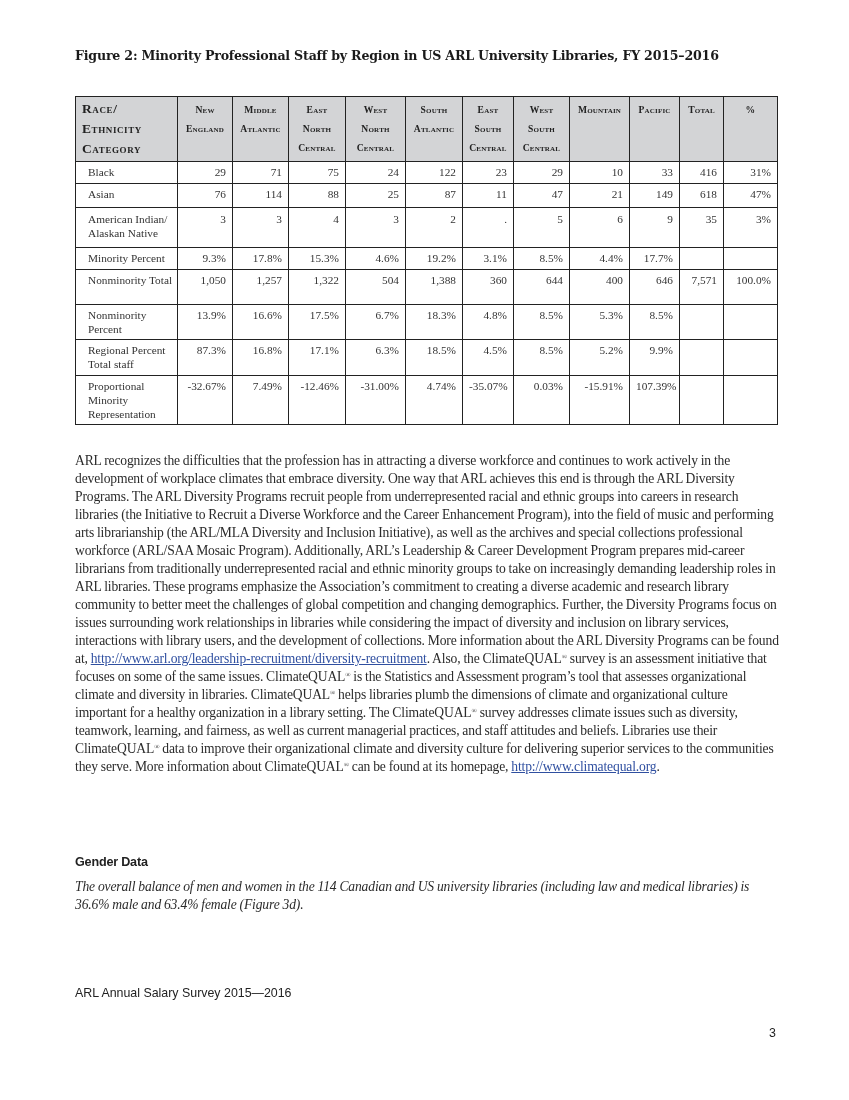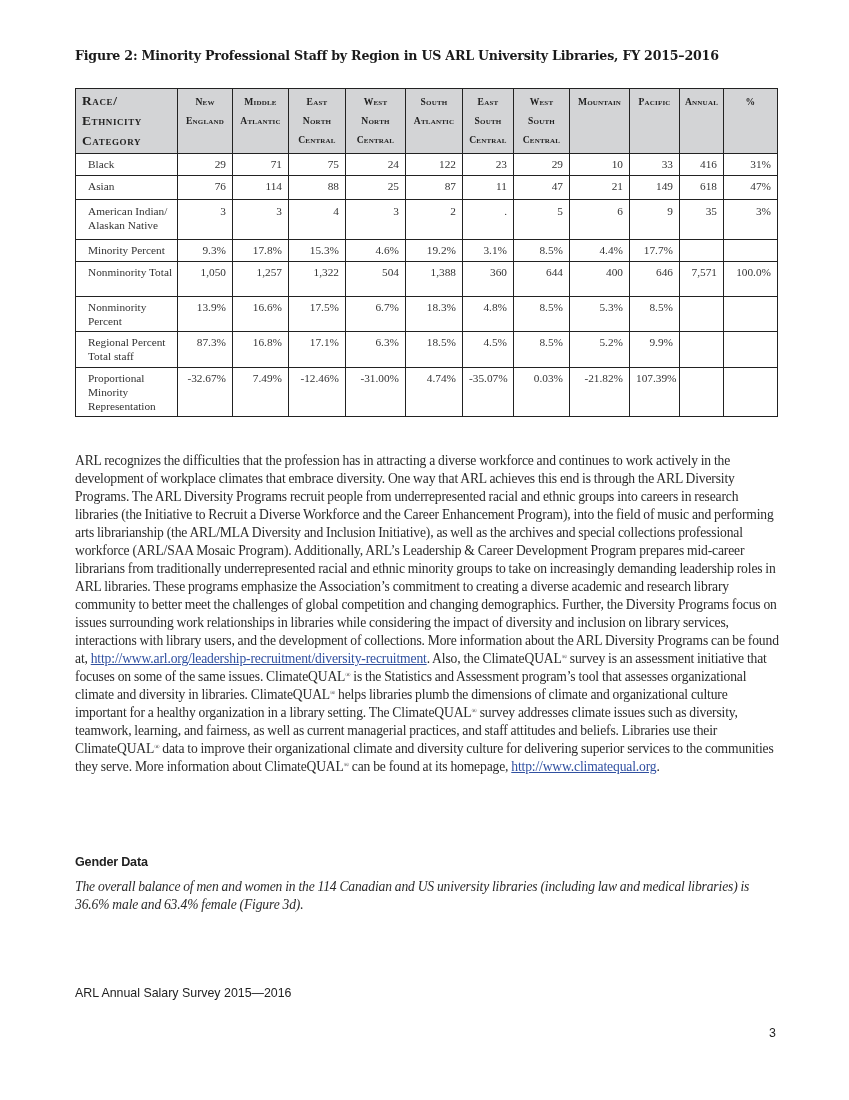--- a/index.html
+++ b/index.html
@@ -3,21 +3,21 @@
 <meta charset="utf-8">
 <style>
   html, body { margin: 0; padding: 0; background: #ffffff; }
   body { width: 849px; height: 1100px; position: relative; overflow: hidden; color: #2b2b2b; }
   .fig-title {
     position: absolute; left: 75px; top: 48px;
     font-family: "DejaVu Serif", serif; font-weight: bold; font-size: 12.6px; color: #1a1a1a;
     letter-spacing: -0.2px; white-space: nowrap;
   }
   table.data {
-    position: absolute; left: 75px; top: 88px; width: 702px;
+    position: absolute; left: 75px; top: 96px; width: 702px;
     border-collapse: collapse; table-layout: fixed;
     font-family: "Liberation Serif", serif; font-size: 11.3px; color: #333;
   }
   table.data th, table.data td { border: 1px solid #222; }
   table.data th {
     background: #d3d4d6; vertical-align: top; padding: 3px 2px 2px 2px;
     font-family: "Liberation Serif", serif; font-weight: bold; color: #222;
     font-variant: small-caps; font-size: 9.6px; line-height: 19px; text-align: center;
     letter-spacing: 0.2px;
   }
@@ -119,21 +119,21 @@
           <div>South</div>
           <div>Central</div>
         </th>
         <th>
           <div>Mountain</div>
         </th>
         <th>
           <div>Pacific</div>
         </th>
         <th>
-          <div>Annual</div>
+          <div>Total</div>
         </th>
         <th>
           <div>%</div>
         </th>
       </tr>
   </thead>
   <tbody id="tbody">
       <tr class="r-black">
         <td class="label">Black</td>
         <td>29</td>
@@ -234,21 +234,21 @@
       </tr>
       <tr class="r-prop">
         <td class="label">Proportional Minority Representation</td>
         <td>-32.67%</td>
         <td>7.49%</td>
         <td>-12.46%</td>
         <td>-31.00%</td>
         <td>4.74%</td>
         <td>-35.07%</td>
         <td>0.03%</td>
-        <td>-21.82%</td>
+        <td>-15.91%</td>
         <td>107.39%</td>
         <td></td>
         <td></td>
       </tr>
     </tbody>
 </table>
 
 <div class="body-text">
   <span>ARL recognizes the difficulties that the profession has in attracting a diverse workforce and continues to work actively in the development of workplace climates that embrace diversity. One way that ARL achieves this end is through the ARL Diversity Programs. The ARL Diversity Programs recruit people from underrepresented racial and ethnic groups into careers in research libraries (the Initiative to Recruit a Diverse Workforce and the Career Enhancement Program), into the field of music and performing arts librarianship (the ARL/MLA Diversity and Inclusion Initiative), as well as the archives and special collections professional workforce (ARL/SAA Mosaic Program). Additionally, ARL’s Leadership &amp; Career Development Program prepares mid-career librarians from traditionally underrepresented racial and ethnic minority groups to take on increasingly demanding leadership roles in ARL libraries. These programs emphasize the Association’s commitment to creating a diverse academic and research library community to better meet the challenges of global competition and changing demographics. Further, the Diversity Programs focus on issues surrounding work relationships in libraries while considering the impact of diversity and inclusion on library services, interactions with library users, and the development of collections. More information about the ARL Diversity Programs can be found at, </span><a href="#">http://www.arl.org/leadership-recruitment/diversity-recruitment</a><span>. Also, the ClimateQUAL</span><sup class="reg">®</sup><span> survey is an assessment initiative that focuses on some of the same issues.  ClimateQUAL</span><sup class="reg">®</sup><span> is the Statistics and Assessment program’s tool that assesses organizational climate and diversity in libraries. ClimateQUAL</span><sup class="reg">®</sup><span> helps libraries plumb the dimensions of climate and organizational culture important for a healthy organization in a library setting. The ClimateQUAL</span><sup class="reg">®</sup><span> survey addresses climate issues such as diversity, teamwork, learning, and fairness, as well as current managerial practices, and staff attitudes and beliefs. Libraries use their ClimateQUAL</span><sup class="reg">®</sup><span> data to improve their organizational climate and diversity culture for delivering superior services to the communities they serve. More information about ClimateQUAL</span><sup class="reg">®</sup><span> can be found at its homepage, </span><a href="#">http://www.climatequal.org</a><span>.</span>
 </div>

